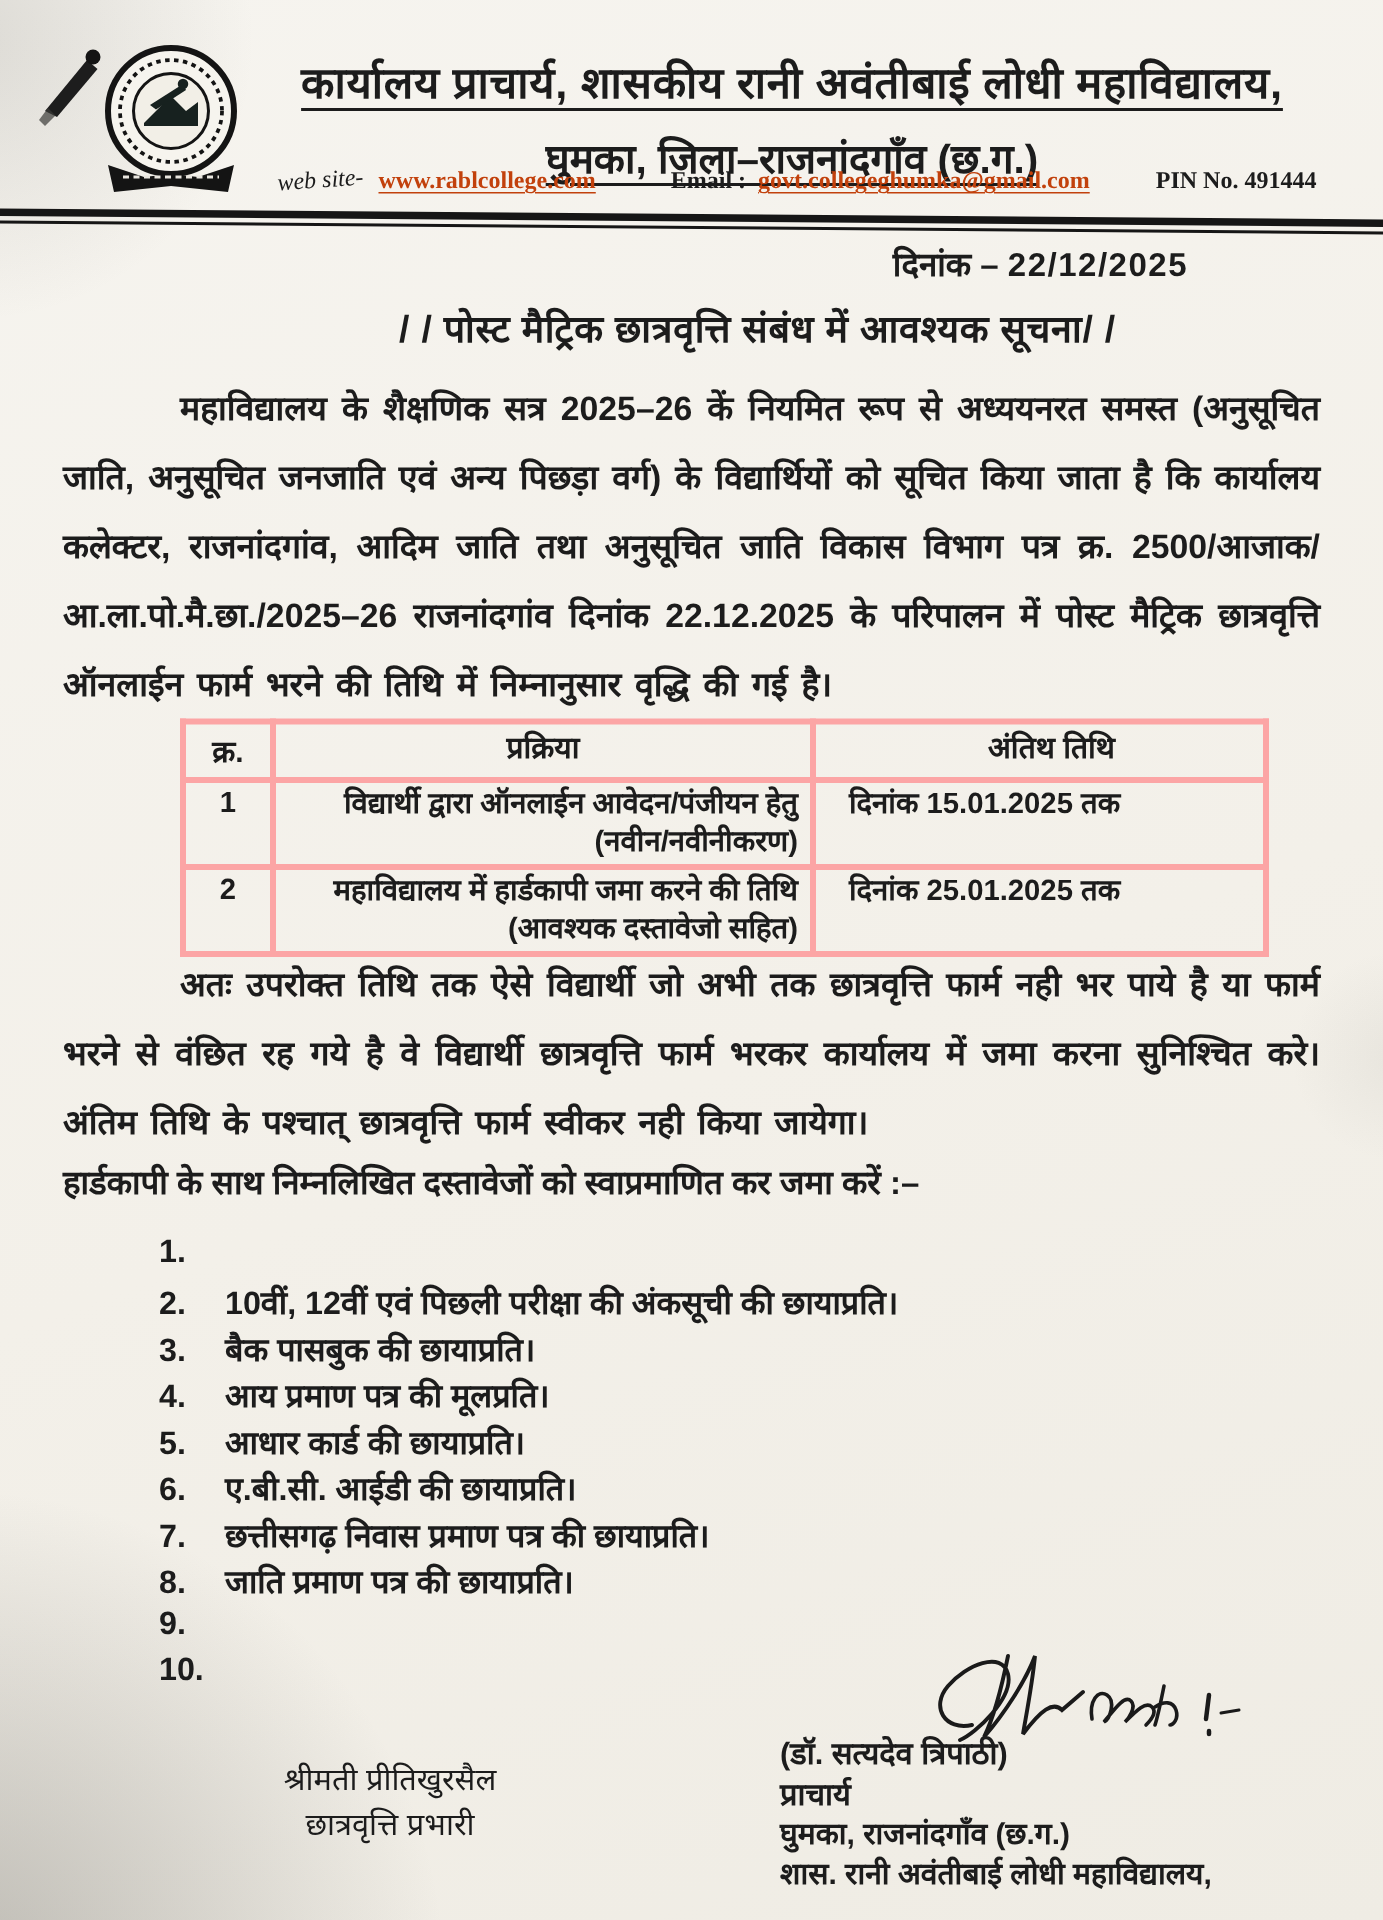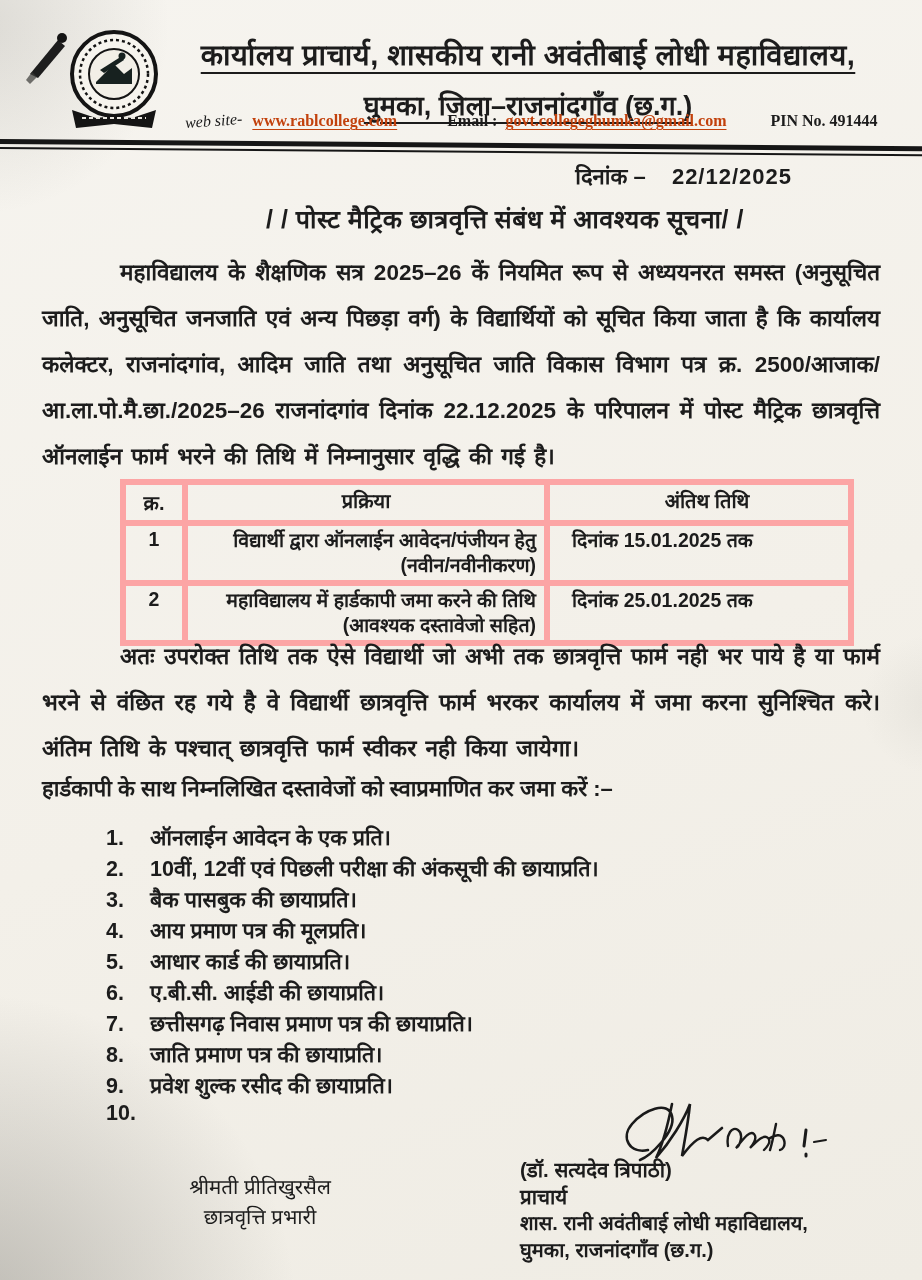--- a/index.html
+++ b/index.html
@@ -21,29 +21,29 @@
   .hdr1{font-size:29px;letter-spacing:.5px;}
   .hdr2{font-size:27px;}
   .contact{font-family:"Liberation Serif","DejaVu Serif",serif;font-size:16px;white-space:nowrap;}
   .contact .lbl-script{font-style:italic;transform:rotate(-4deg);display:inline-block;}
   .contact a{color:#c2410c;text-decoration:underline;text-underline-offset:3px;}
 
   .rule-thick{height:5px;background:#161616;}
   .rule-thin{height:2px;background:#161616;margin-top:3px;}
 
   .dateline{font-size:22px;font-weight:bold;white-space:nowrap;}
-  .dateline .num{letter-spacing:1px;margin-left:20px;}
+  .dateline .num{letter-spacing:1px;margin-left:0;}
 
   .doc-title{font-size:25px;font-weight:bold;text-align:center;white-space:nowrap;letter-spacing:.5px;}
 
   .para{font-size:22.5px;font-weight:600;line-height:46px;text-align:justify;word-spacing:3px;}
   .para .indent{display:inline-block;width:78px;}
 
   table.sched{border-collapse:collapse;font-size:19.5px;font-weight:600;}
-  table.sched th,table.sched td{border:6px solid #fca5a5;padding:2px 8px;vertical-align:top;}
+  table.sched th,table.sched td{border:4px solid #fca5a5;padding:2px 8px;vertical-align:top;}
   table.sched th{font-size:20px;padding:4px 6px;text-align:center;font-weight:bold;}
   .cell-num{text-align:center;width:40px;}
   .cell-proc{width:340px;line-height:25px;text-align:right;}
   .cell-date{width:268px;padding-left:22px !important;line-height:25px;}
 
   .list-heading{font-size:22px;font-weight:bold;white-space:nowrap;}
   .doc-list{font-size:21.5px;font-weight:600;}
   .doc-row{display:flex;height:31px;align-items:baseline;}
   .doc-row .n{width:44px;text-align:left;padding-left:2px;flex:none;}
   .doc-row .t{white-space:nowrap;}
@@ -133,21 +133,20 @@
 
 <div class="abs para" style="left:42px;top:634px;width:838px;">
   <span class="indent"></span><span>अतः उपरोक्त तिथि तक ऐसे विद्यार्थी जो अभी तक छात्रवृत्ति फार्म नही भर पाये है या फार्म भरने से वंछित रह गये है वे विद्यार्थी छात्रवृत्ति फार्म भरकर कार्यालय में जमा करना सुनिश्चित करे। अंतिम तिथि के पश्चात् छात्रवृत्ति फार्म स्वीकर नही किया जायेगा।</span>
 </div>
 
 <div class="abs list-heading" style="left:42px;top:772px;">हार्डकापी के साथ निम्नलिखित दस्तावेजों को स्वाप्रमाणित कर जमा करें :–</div>
 
 <div class="abs doc-list" style="left:104px;top:822px;width:720px;">
   <div class="doc-row">
       <span class="n">1.</span>
-      <span class="t">ऑनलाईन आवेदन के एक प्रति।</span>
     </div>
   <div class="doc-row">
       <span class="n">2.</span>
       <span class="t">10वीं, 12वीं एवं पिछली परीक्षा की अंकसूची की छायाप्रति।</span>
     </div>
   <div class="doc-row">
       <span class="n">3.</span>
       <span class="t">बैक पासबुक की छायाप्रति।</span>
     </div>
   <div class="doc-row">
@@ -165,41 +164,40 @@
   <div class="doc-row">
       <span class="n">7.</span>
       <span class="t">छत्तीसगढ़ निवास प्रमाण पत्र की छायाप्रति।</span>
     </div>
   <div class="doc-row">
       <span class="n">8.</span>
       <span class="t">जाति प्रमाण पत्र की छायाप्रति।</span>
     </div>
   <div class="doc-row">
       <span class="n">9.</span>
-      <span class="t">प्रवेश शुल्क रसीद की छायाप्रति।</span>
     </div>
   <div class="doc-row">
       <span class="n">10.</span>
     </div>
 </div>
 
 <svg class="abs" style="left:610px;top:1090px;" width="250" height="80" viewBox="0 0 250 80">
   <path d="M38,60 C20,64 10,48 22,34 C34,20 58,10 62,26 C66,42 40,66 30,70
            M62,14 C58,34 52,56 46,68 C60,52 74,30 80,14 C78,34 74,54 72,66
            C84,50 92,44 98,50 L112,38" fill="none" stroke="#1a1a1a" stroke-width="2.6" stroke-linecap="round"></path>
   <path d="M118,56 C116,44 122,36 128,40 C134,44 130,56 126,58 C134,48 140,40 144,44
            C148,48 142,56 140,58 C148,50 154,44 158,48 C162,52 156,58 154,60
            M166,34 C164,44 162,54 160,60 M160,48 C166,44 172,44 174,50 C176,56 172,60 170,60" fill="none" stroke="#1a1a1a" stroke-width="2.4" stroke-linecap="round"></path>
   <path d="M196,40 L194,56 M196,64 L196,66" fill="none" stroke="#1a1a1a" stroke-width="3" stroke-linecap="round"></path>
   <path d="M204,52 L216,50" fill="none" stroke="#1a1a1a" stroke-width="2" stroke-linecap="round"></path>
 </svg>
 
 <div class="abs sig-right" style="left:520px;top:1156px;width:360px;">
   <div>(डॉ. सत्यदेव त्रिपाठी)</div>
   <div>प्राचार्य</div>
+  <div class="org">घुमका, राजनांदगाँव (छ.ग.)</div>
   <div class="org">शास. रानी अवंतीबाई लोधी महाविद्यालय,</div>
-  <div class="org">घुमका, राजनांदगाँव (छ.ग.)</div>
 </div>
 
 <div class="abs sig-left" style="left:150px;top:1172px;width:220px;">
   <div>श्रीमती प्रीतिखुरसैल</div>
   <div>छात्रवृत्ति प्रभारी</div>
 </div>
 
 </body></html>

